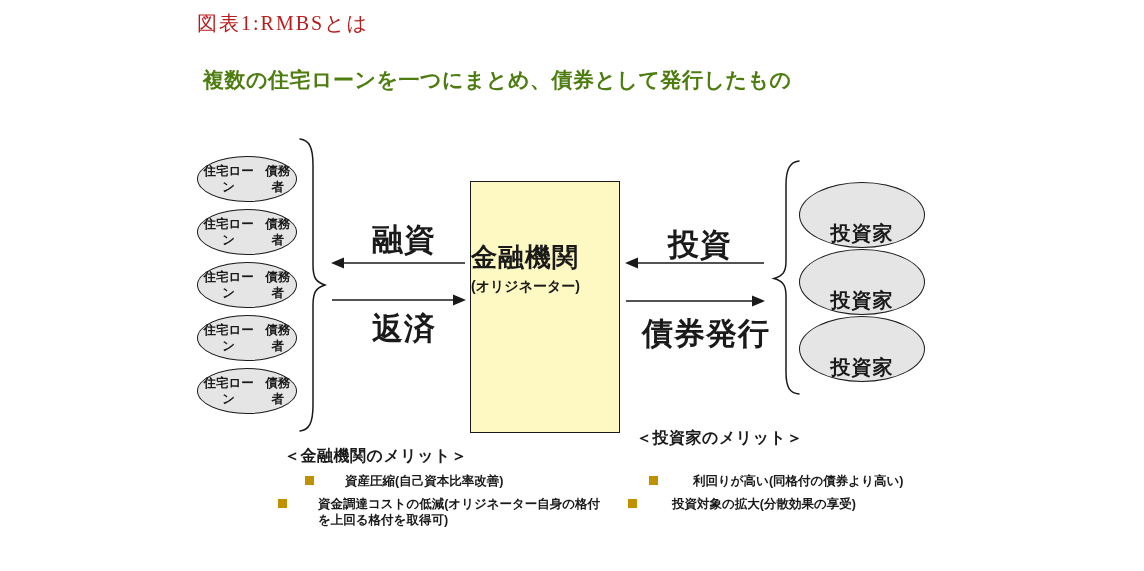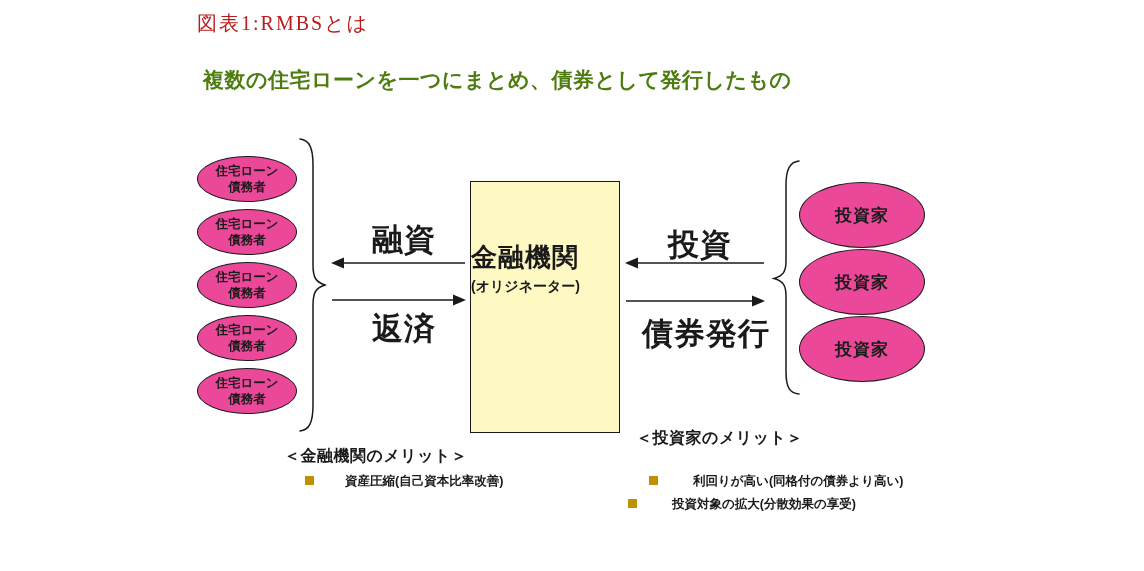--- a/index.html
+++ b/index.html
@@ -10,26 +10,26 @@
   }
   .abs { position:absolute; }
   .fig-title {
     font-family:"Liberation Serif","DejaVu Serif",serif;
     font-size:20px; letter-spacing:2px; color:#b91c1c; white-space:nowrap;
   }
   .fig-subtitle {
     font-size:21px; font-weight:bold; letter-spacing:0.5px; color:#4d7c0f; white-space:nowrap;
   }
   .oval {
-    border:1.4px solid #1a1a1a; border-radius:50%; background:#ec4899;
-    display:flex; flex-direction:column; align-items:center; justify-content:center;
+    border:1.4px solid #1a1a1a; border-radius:50%; background:#e5e5e5;
+    display:flex; flex-direction:row; align-items:center; justify-content:center;
     text-align:center; box-sizing:border-box;
   }
   .oval-small { width:100px; height:46px; font-size:12.5px; font-weight:bold; line-height:1.3; }
-  .oval-large { width:126px; height:66px; font-size:17px; font-weight:bold; letter-spacing:1px; }
+  .oval-large { width:126px; height:66px; font-size:20px; font-weight:bold; letter-spacing:1px;align-items:flex-end; }
   .big-label { font-size:31px; font-weight:bold; letter-spacing:1px; white-space:nowrap; }
   .origin-box {
     width:150px; height:252px; border:1.6px solid #1a1a1a; box-sizing:border-box;
     background:#fef9c3;
   }
   .origin-name { margin-top:58px; font-size:26px; font-weight:bold; letter-spacing:1px; }
   .origin-sub  { margin-top:3px; font-size:14px; font-weight:bold; }
   .merit-heading { font-size:16px; font-weight:bold; letter-spacing:0.5px; white-space:nowrap; }
   .merit-row { display:flex; align-items:flex-start; }
   .bullet {
@@ -114,20 +114,24 @@
   </div>
   <div class="abs oval oval-large" style="left:799px; top:316px;">
     <span>投資家</span>
   </div>
 
   <div class="abs merit-heading" style="left:284px; top:446px;">＜金融機関のメリット＞</div>
   <div class="abs merit-row" style="left:278px; top:473px; width:340px;padding-left:27px;">
     <span class="bullet gap-l"></span>
     <span class="merit-text" style="max-width:288px;">資産圧縮(自己資本比率改善)</span>
   </div>
+  <div class="abs merit-row" style="left:278px; top:496px; width:340px;">
+    <span class="bullet gap-l"></span>
+    <span class="merit-text" style="max-width:288px;">資金調達コストの低減(オリジネーター自身の格付を上回る格付を取得可)</span>
+  </div>
 
   <div class="abs merit-heading" style="left:636px; top:428px;">＜投資家のメリット＞</div>
   <div class="abs merit-row" style="left:628px; top:473px; width:300px;padding-left:21px;">
     <span class="bullet gap-r"></span>
     <span class="merit-text" style="max-width:250px;">利回りが高い(同格付の債券より高い)</span>
   </div>
   <div class="abs merit-row" style="left:628px; top:496px; width:300px;">
     <span class="bullet gap-r"></span>
     <span class="merit-text" style="max-width:250px;">投資対象の拡大(分散効果の享受)</span>
   </div>

